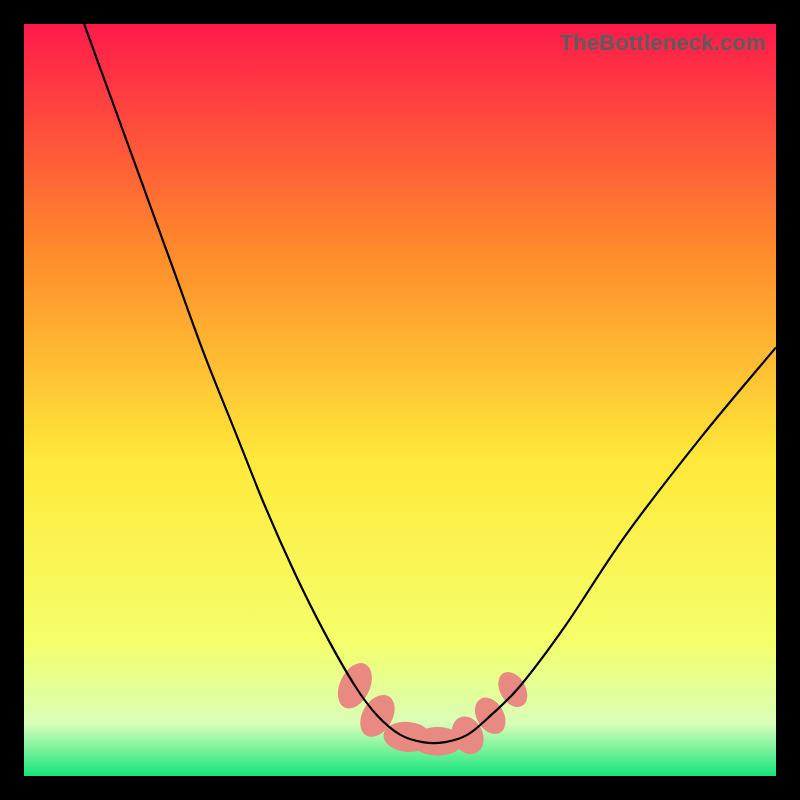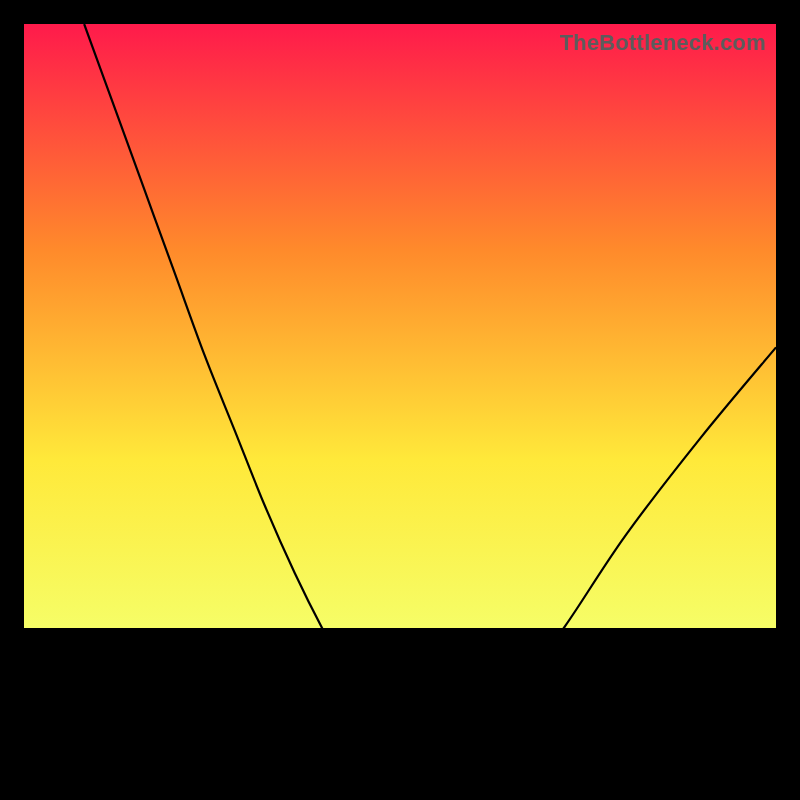--- a/index.html
+++ b/index.html
@@ -17,21 +17,21 @@
     top: 0;
     width: 800px;
     height: 800px;
     background: #000;
   }
   .plot {
     position: absolute;
     left: 24px;
     top: 24px;
     width: 752px;
-    height: 604px;
+    height: 752px;
     overflow: hidden;
   }
   .watermark {
     position: absolute;
     top: 6px;
     right: 10px;
     font-size: 22px;
     font-weight: 600;
     color: #5c5c5c;
     letter-spacing: 0.2px;

